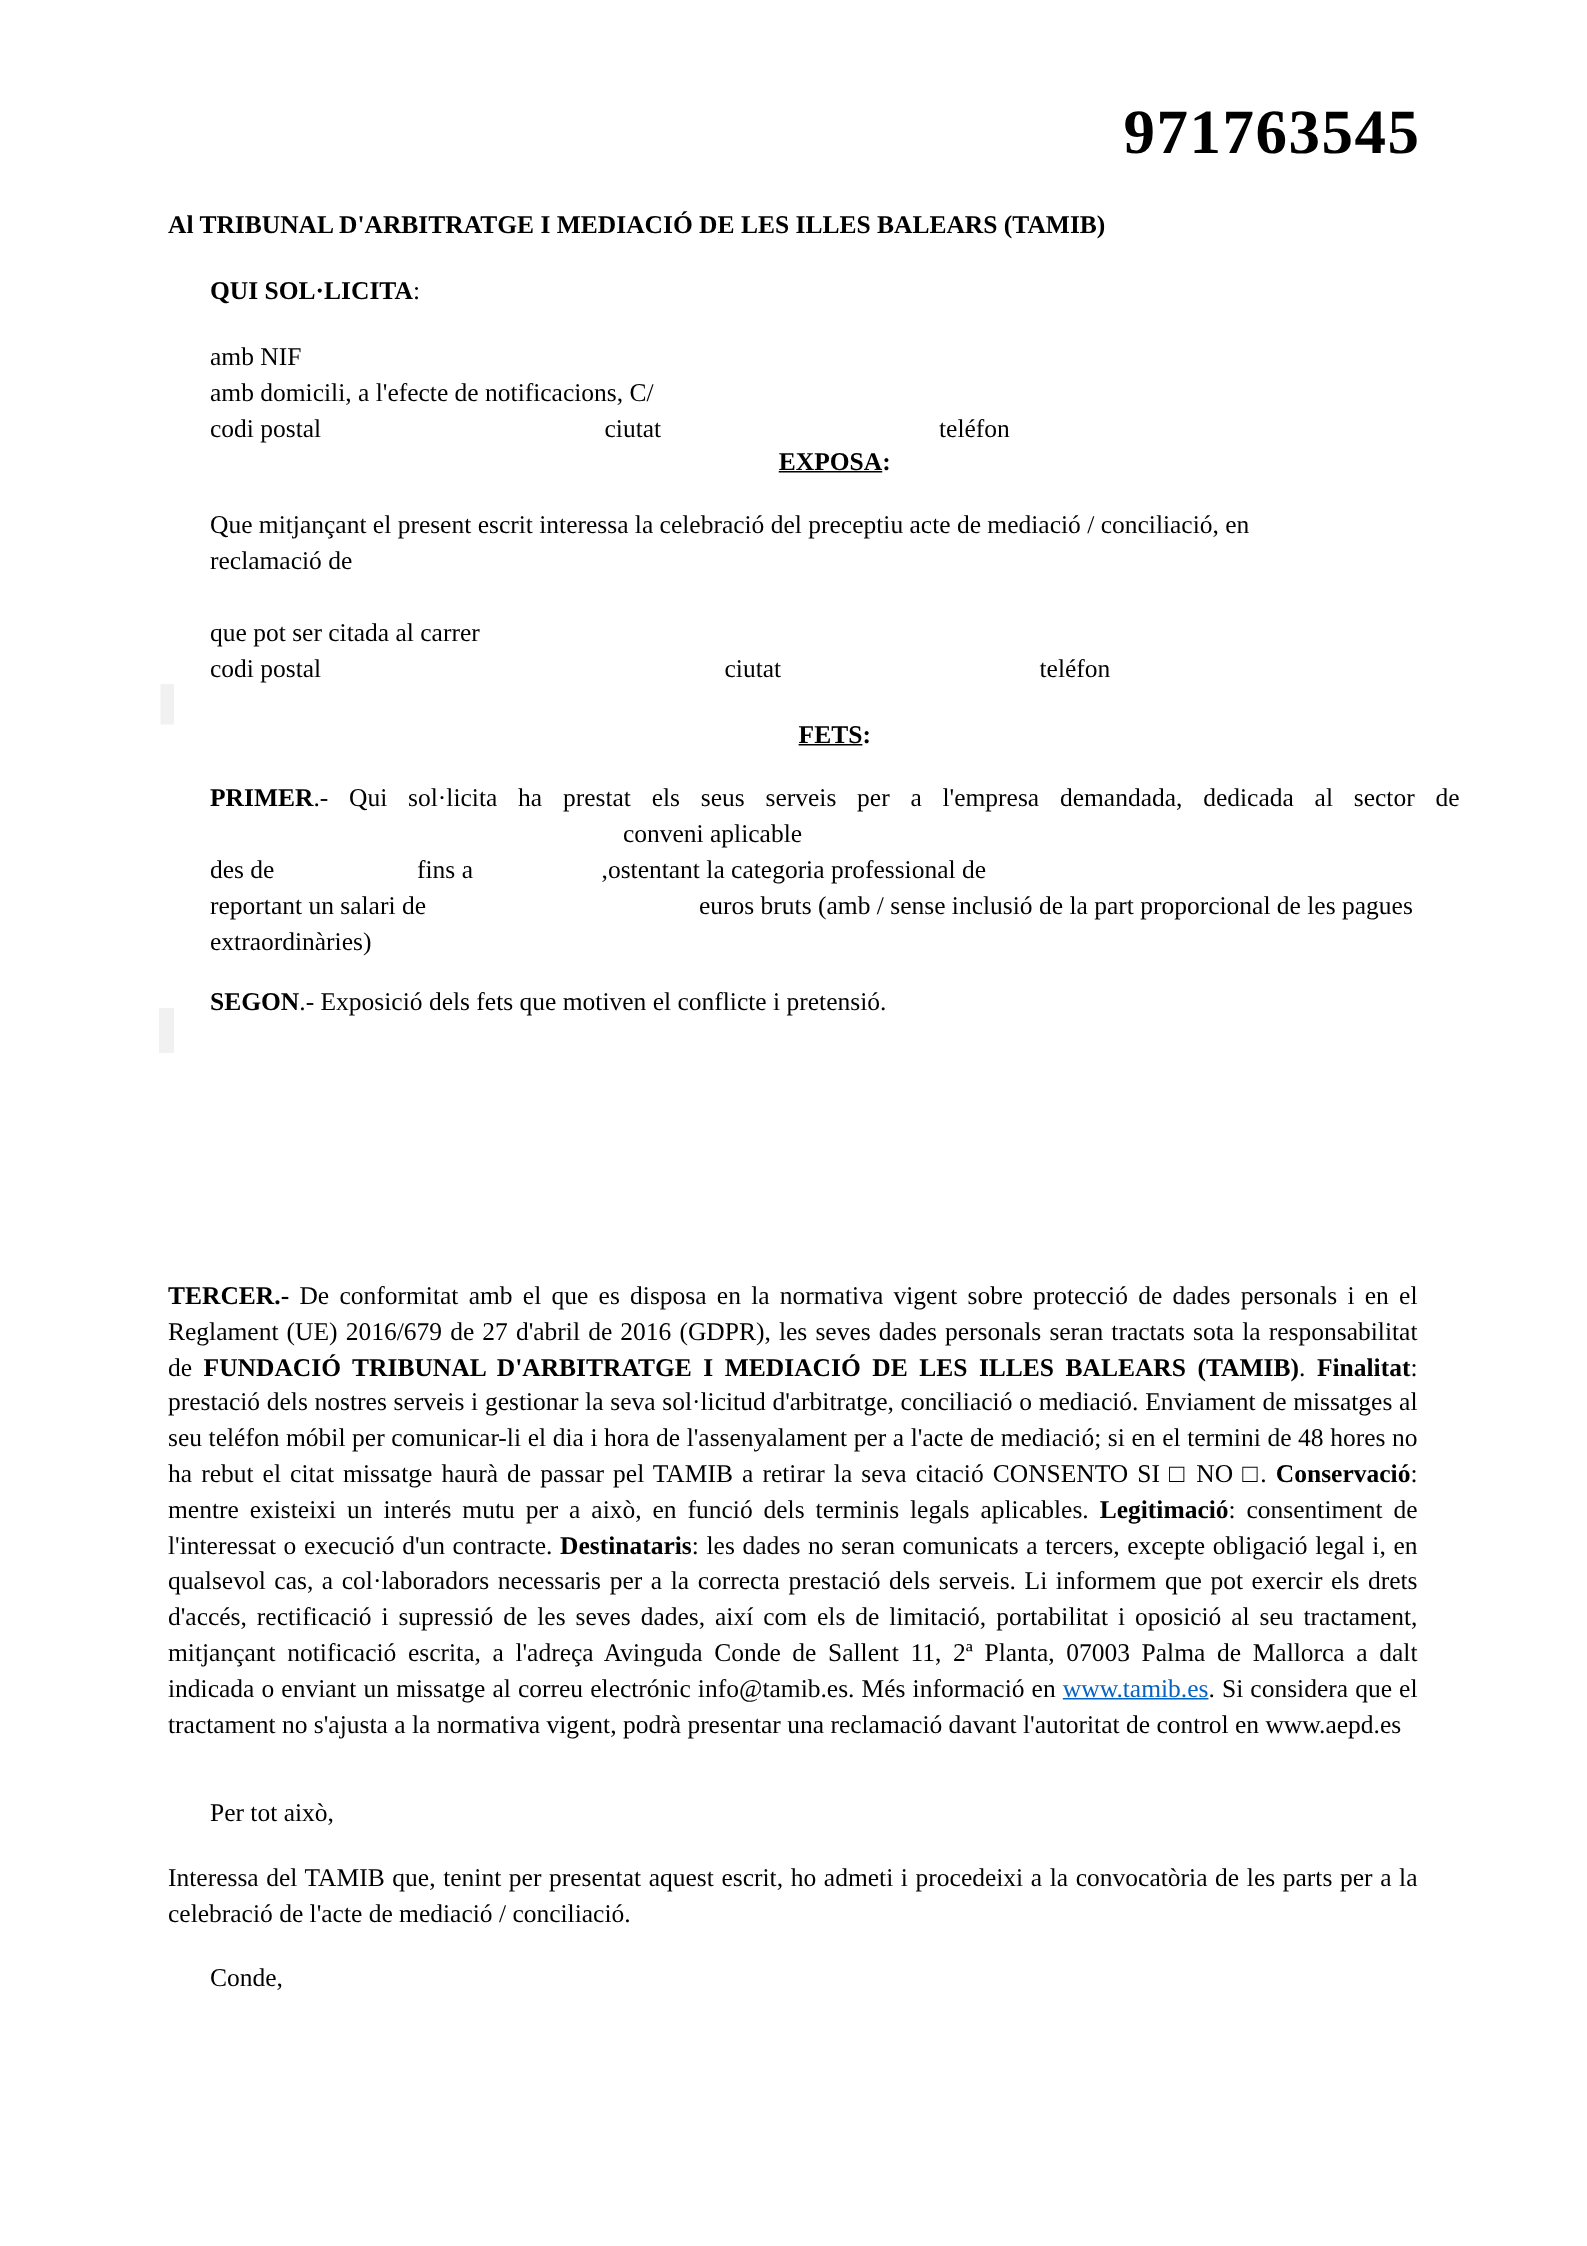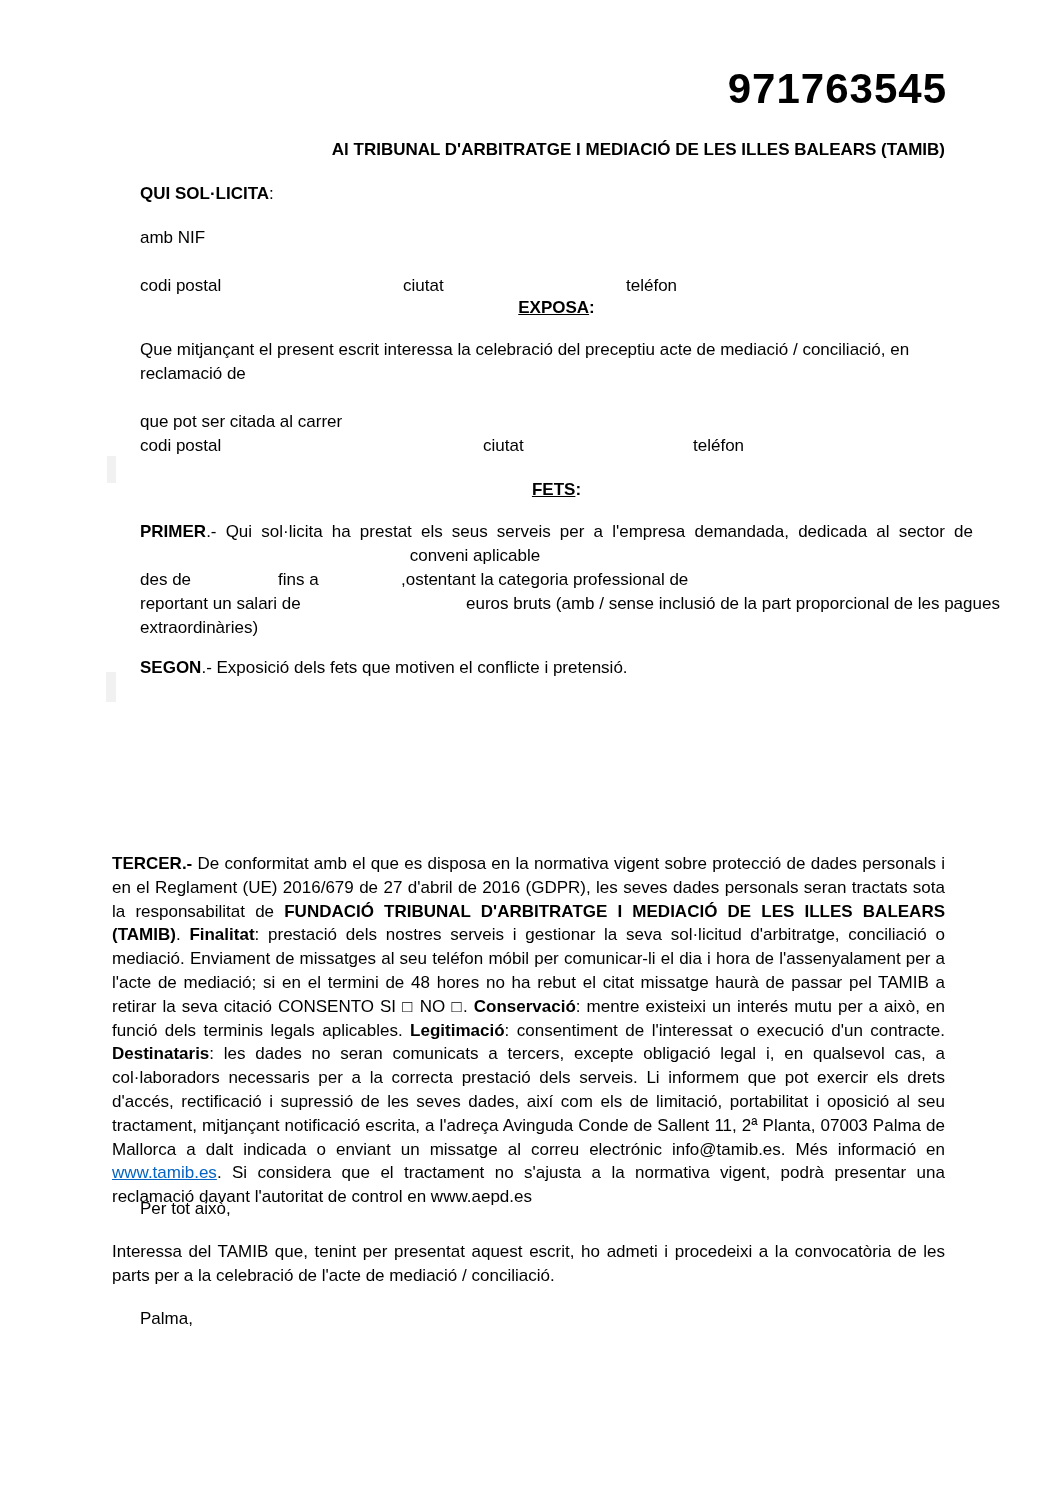--- a/index.html
+++ b/index.html
@@ -1,30 +1,30 @@
 <!DOCTYPE html>
 <html><head>
 <meta charset="utf-8">
 <style>
   html,body{margin:0;padding:0;background:#ffffff;}
   .page{
     position:relative;
     width:1058px;height:1497px;
     background:#ffffff;
-    font-family:Liberation Sans, sans-serif;
+    font-family:Liberation Serif, serif;
     color:#000;
     overflow:hidden;
   }
   .doc-number{
     position:absolute;top:68px;right:111px;
     font-size:42px;font-weight:700;letter-spacing:1px;line-height:1;
   }
   .doc-title{
     position:absolute;top:138px;left:112px;width:833px;
-    text-align:right;font-size:17px;font-weight:700;line-height:24px;
+    text-align:left;font-size:17px;font-weight:700;line-height:24px;
   }
   .line{
     position:absolute;left:112px;width:833px;height:24px;
     font-size:17px;line-height:24px;white-space:pre;margin-left:28px;
   }
   .line .at{position:absolute;top:0;}
   .center{text-align:center;}
   .bold{font-weight:700;}
   .u{text-decoration:underline;}
   .just{white-space:normal;text-align:justify;text-align-last:justify;}
@@ -41,20 +41,21 @@
 
 <div class="page">
 
   <div class="doc-number">971763545</div>
 
   <div class="doc-title">Al TRIBUNAL D'ARBITRATGE I MEDIACIÓ DE LES ILLES BALEARS (TAMIB)</div>
 
   <div class="line" style="top:182px"><span class="bold">QUI SOL·LICITA</span><span>:</span></div>
 
   <div class="line" style="top:226px">amb NIF</div>
+  <div class="line" style="top:250px">amb domicili, a l'efecte de notificacions, C/</div>
 
   <div class="line" style="top:274px">
     <span class="at" style="left:0">codi postal</span>
     <span class="at" style="left:263px">ciutat</span>
     <span class="at" style="left:486px">teléfon</span>
   </div>
 
   <div class="line center" style="top:296px"><span class="bold u">EXPOSA</span><span class="bold">:</span></div>
 
   <div class="line" style="top:338px">Que mitjançant el present escrit interessa la celebració del preceptiu acte de mediació / conciliació, en</div>
@@ -93,15 +94,15 @@
   <div class="line" style="top:656px;white-space:normal"><span class="seg-bold">SEGON</span><span>.- Exposició dels fets que motiven el conflicte i pretensió.</span></div>
 
   <div class="field-marker" style="left:106px;top:672px;width:10px;height:30px"></div>
 
   <div class="para" style="top:852px"><span class="seg-bold">TERCER.-</span><span> De conformitat amb el que es disposa en la normativa vigent sobre protecció de dades personals i en el Reglament (UE) 2016/679 de 27 d'abril de 2016 (GDPR), les seves dades personals seran tractats sota la responsabilitat de </span><span class="seg-bold">FUNDACIÓ TRIBUNAL D'ARBITRATGE I MEDIACIÓ DE LES ILLES BALEARS (TAMIB)</span><span>. </span><span class="seg-bold">Finalitat</span><span>: prestació dels nostres serveis i gestionar la seva sol·licitud d'arbitratge, conciliació o mediació. Enviament de missatges al seu teléfon móbil per comunicar-li el dia i hora de l'assenyalament per a l'acte de mediació; si en el termini de 48 hores no ha rebut el citat missatge haurà de passar pel TAMIB a retirar la seva citació CONSENTO SI </span><span>□</span><span> NO </span><span>□</span><span>. </span><span class="seg-bold">Conservació</span><span>: mentre existeixi un interés mutu per a això, en funció dels terminis legals aplicables. </span><span class="seg-bold">Legitimació</span><span>: consentiment de l'interessat o execució d'un contracte. </span><span class="seg-bold">Destinataris</span><span>: les dades no seran comunicats a tercers, excepte obligació legal i, en qualsevol cas, a col·laboradors necessaris per a la correcta prestació dels serveis. Li informem que pot exercir els drets d'accés, rectificació i supressió de les seves dades, així com els de limitació, portabilitat i oposició al seu tractament, mitjançant notificació escrita, a l'adreça Avinguda Conde de Sallent 11, 2ª Planta, 07003 Palma de Mallorca a dalt indicada o enviant un missatge al correu electrónic info@tamib.es. Més informació en </span><span class="seg-link">www.tamib.es</span><span>. Si considera que el tractament no s'ajusta a la normativa vigent, podrà presentar una reclamació davant l'autoritat de control en www.aepd.es</span></div>
 
   <div class="line" style="top:1197px">Per tot això,</div>
 
   <div class="para" style="top:1240px;text-align:justify">Interessa del TAMIB que, tenint per presentat aquest escrit, ho admeti i procedeixi a la convocatòria de les parts per a la celebració de l'acte de mediació / conciliació.</div>
 
-  <div class="line" style="top:1307px">Palma,</div>
+  <div class="line" style="top:1307px">Conde,</div>
 
 </div>
 
 </body></html>

